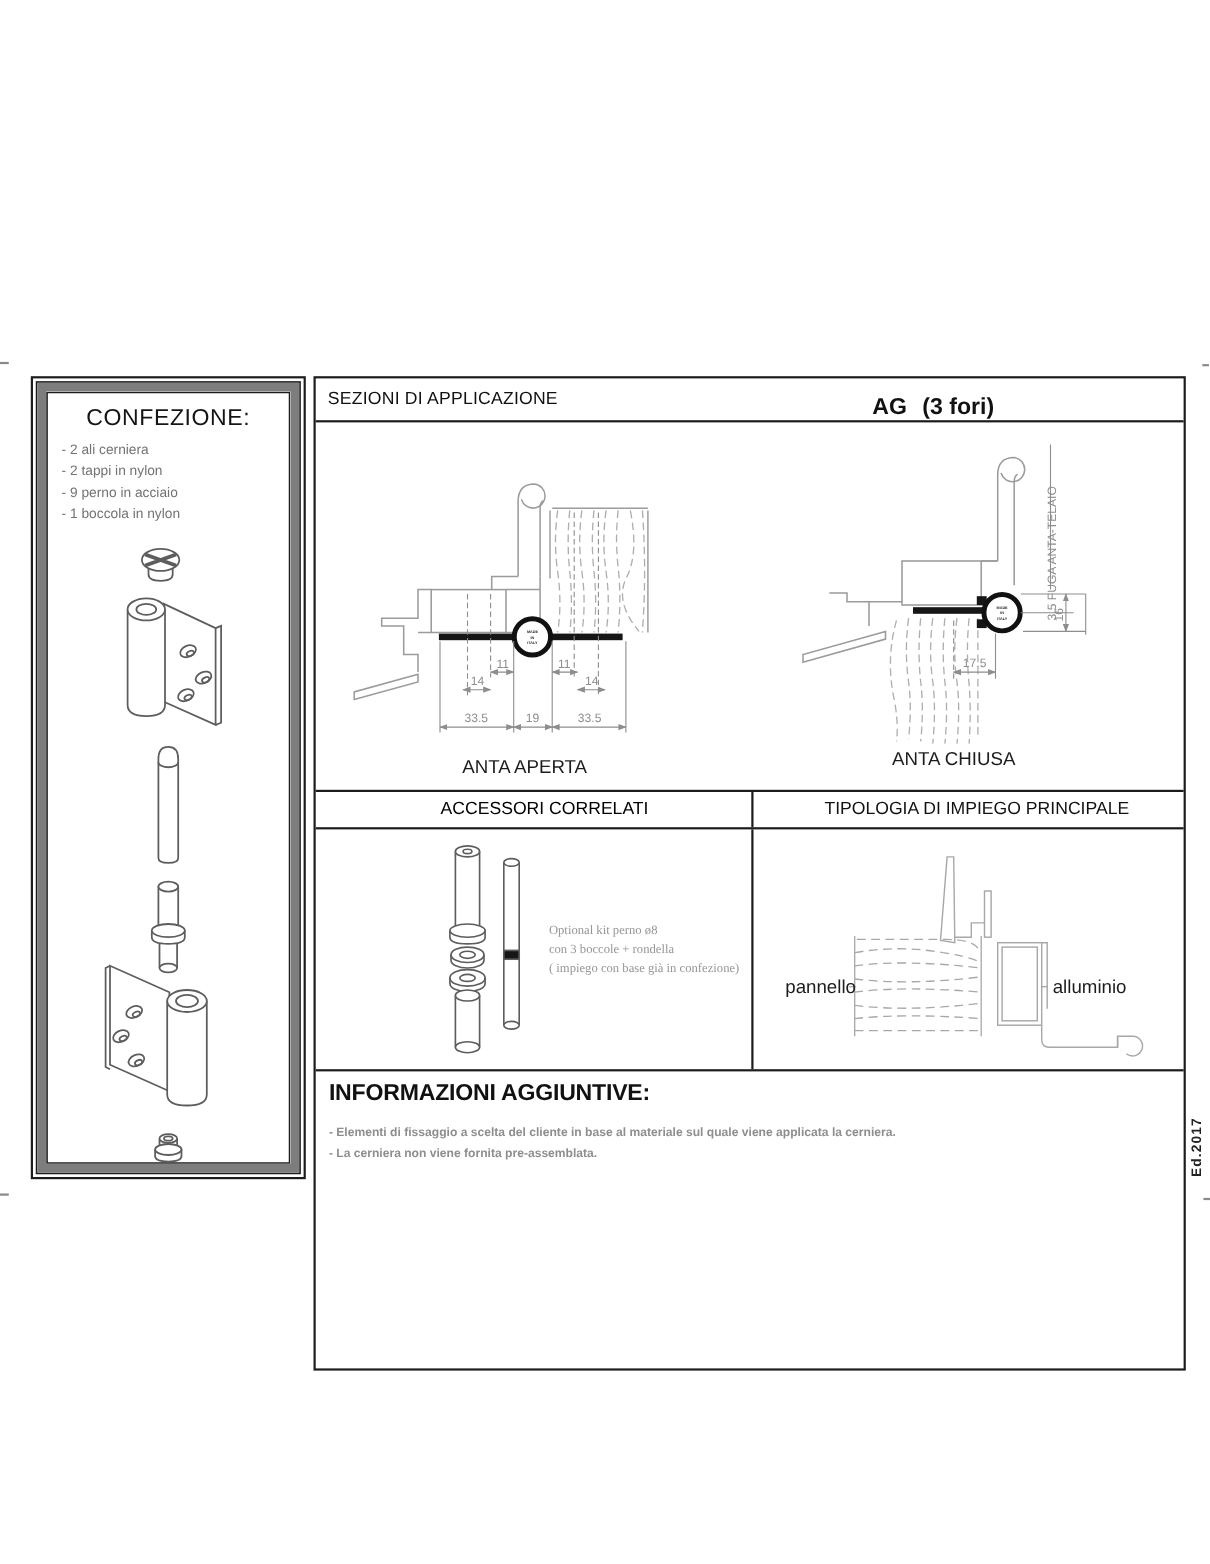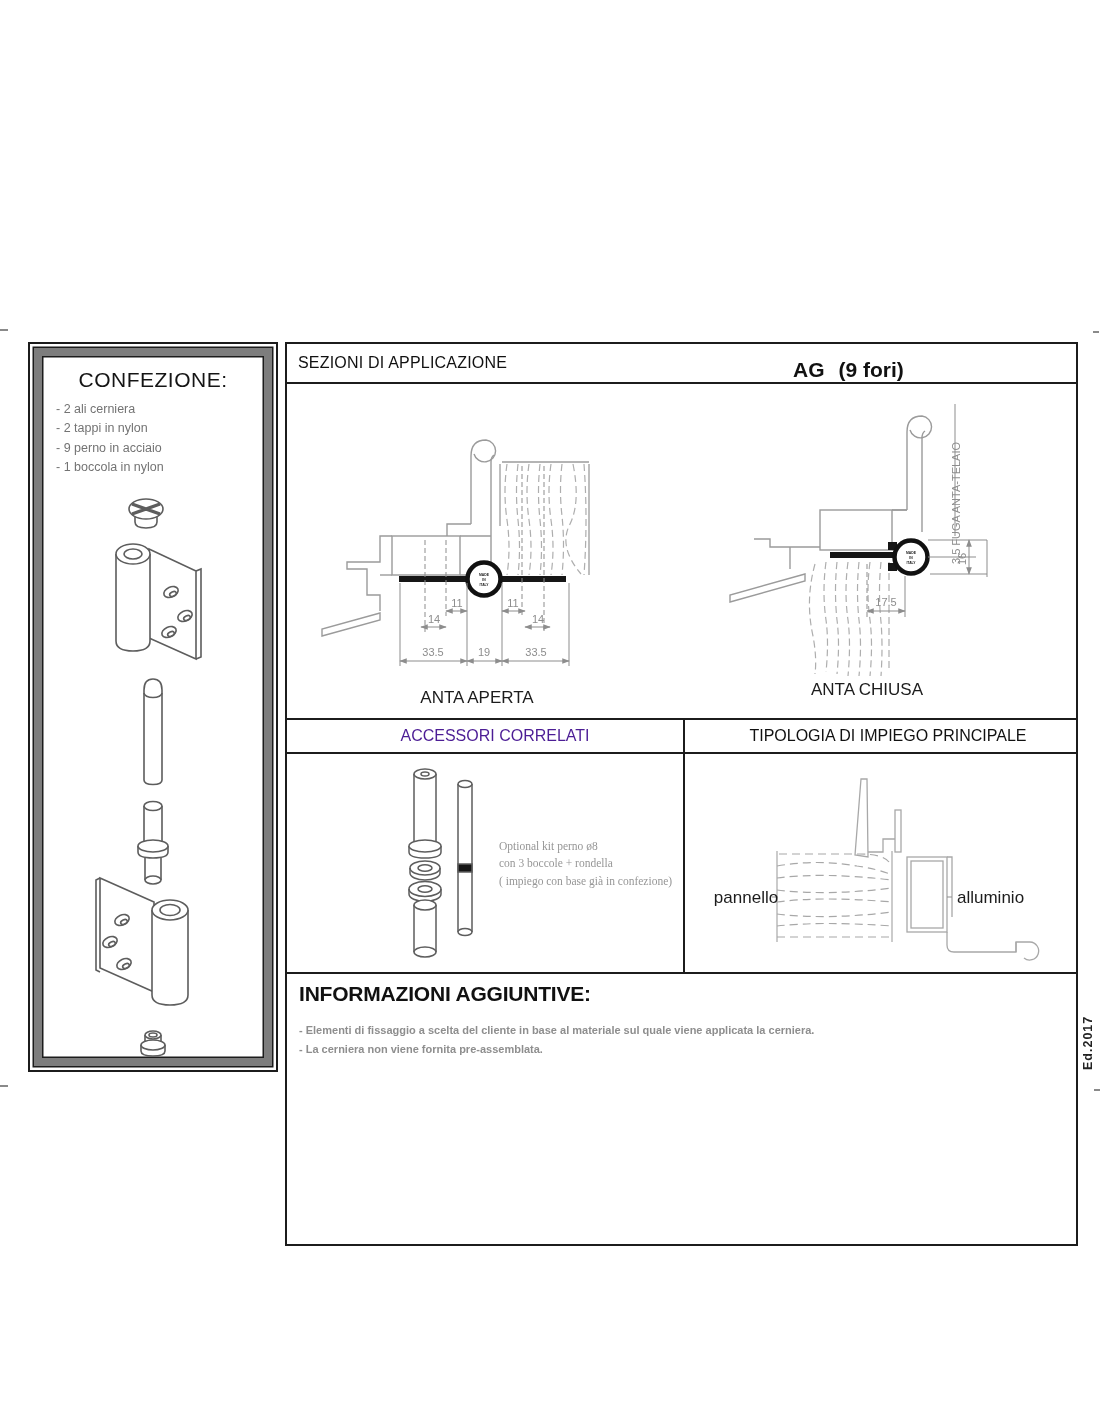--- a/index.html
+++ b/index.html
@@ -31,21 +31,21 @@
     display:flex;flex-direction:column;
   }
   .mf-header{height:40px;border-bottom:2.5px solid #1c1c1c;box-sizing:border-box;
     position:relative;display:flex;align-items:center;}
   .mf-header .sz-title{margin-left:11px;font-size:16px;letter-spacing:.2px;color:#111;}
   .mf-header .model-wrap{position:absolute;left:458px;top:0;height:100%;display:flex;align-items:flex-end;gap:14px;margin-left:48px;}
   .mf-header .model-wrap span{font-size:21px;font-weight:700;color:#111;}
   .mf-sezioni{height:336px;border-bottom:2.5px solid #1c1c1c;box-sizing:border-box;position:relative;}
   .mf-r2h{height:34px;border-bottom:2.5px solid #1c1c1c;box-sizing:border-box;display:flex;}
   .mf-r2h .cell-l{width:398px;border-right:2.5px solid #1c1c1c;box-sizing:border-box;
-     display:flex;align-items:center;justify-content:center;font-size:16px;color:#4c1d95;padding-left:20px;}
+     display:flex;align-items:center;justify-content:center;font-size:16px;color:#000000;padding-left:20px;}
   .mf-r2h .cell-r{flex:1;display:flex;align-items:center;justify-content:center;font-size:16px;color:#111;padding-left:15px;}
   .mf-r2{height:220px;border-bottom:2.5px solid #1c1c1c;box-sizing:border-box;position:relative;}
   .mf-r2 .cell-l{position:absolute;left:0;top:0;width:398px;height:100%;
      border-right:2.5px solid #1c1c1c;box-sizing:border-box;}
   .acc-note{position:absolute;left:212px;top:84px;width:190px;font-size:11.5px;
      line-height:1.5;color:#969696;font-family:Liberation Serif, serif;}
   .mf-info{flex:1;padding:8px 12px;box-sizing:border-box;font-weight:bold;}
   .info-title{font-size:21px;color:#111;letter-spacing:-.2px;}
   .info-items{margin-top:15px;font-size:11px;color:#8e8e8e;line-height:1.7;}
   
@@ -142,21 +142,21 @@
     </svg>
   </div>
 </div>
 
 <div class="main-frame">
 
   <div class="mf-header">
     <span class="sz-title">SEZIONI DI APPLICAZIONE</span>
     <span class="model-wrap">
       <span>AG</span>
-      <span>(9 fori)</span>
+      <span>(3 fori)</span>
     </span>
   </div>
 
   <div class="mf-sezioni">
 
     <svg class="abs" style="left:30px;top:36px;" width="360" height="300" viewBox="0 0 360 300">
       <defs>
         <marker id="mk" viewBox="0 0 10 10" refX="9" refY="5" markerWidth="7.5" markerHeight="7.5" orient="auto-start-reverse">
           <path d="M0,1.2 L10,5 L0,8.8 z" fill="#8d8d8d"></path>
         </marker>

